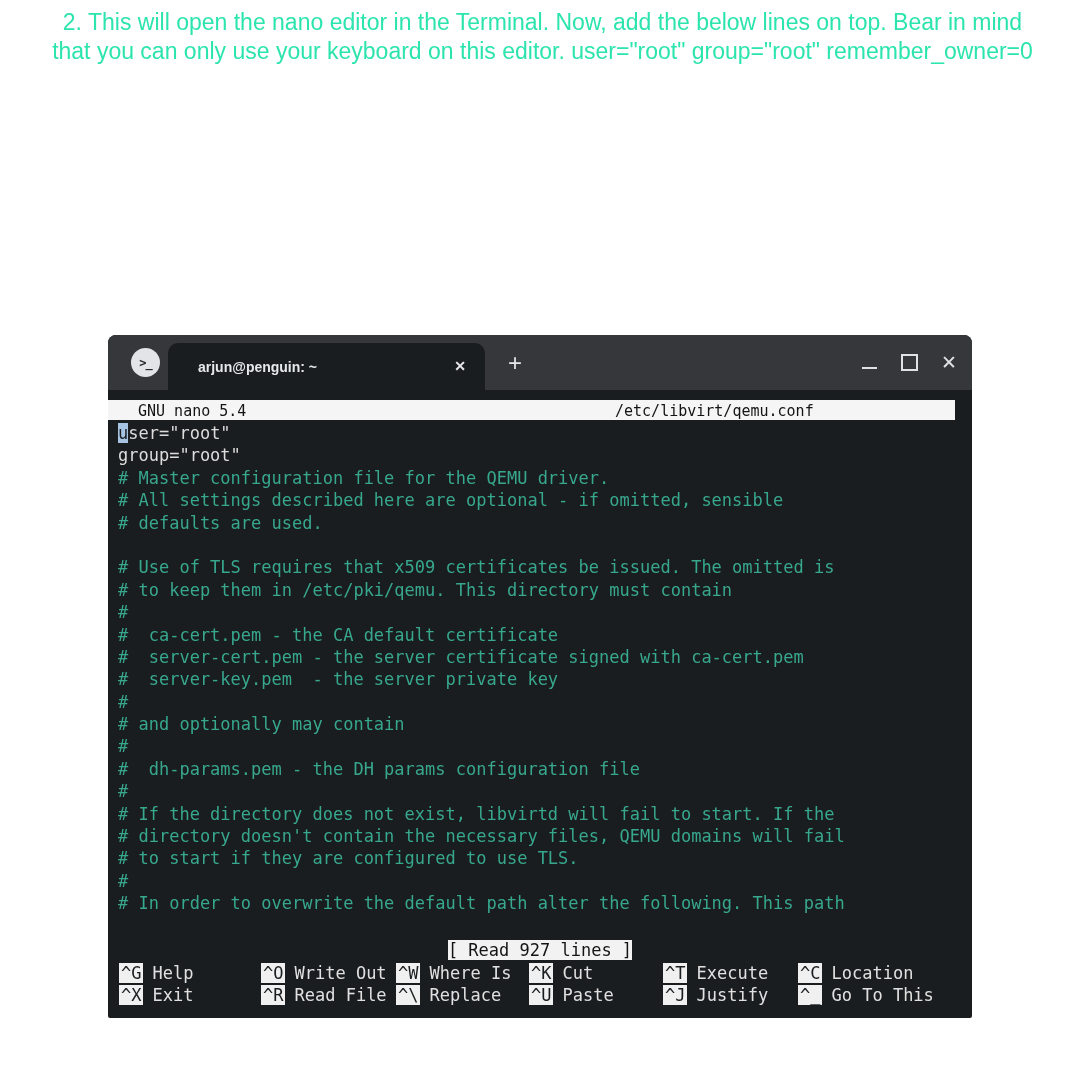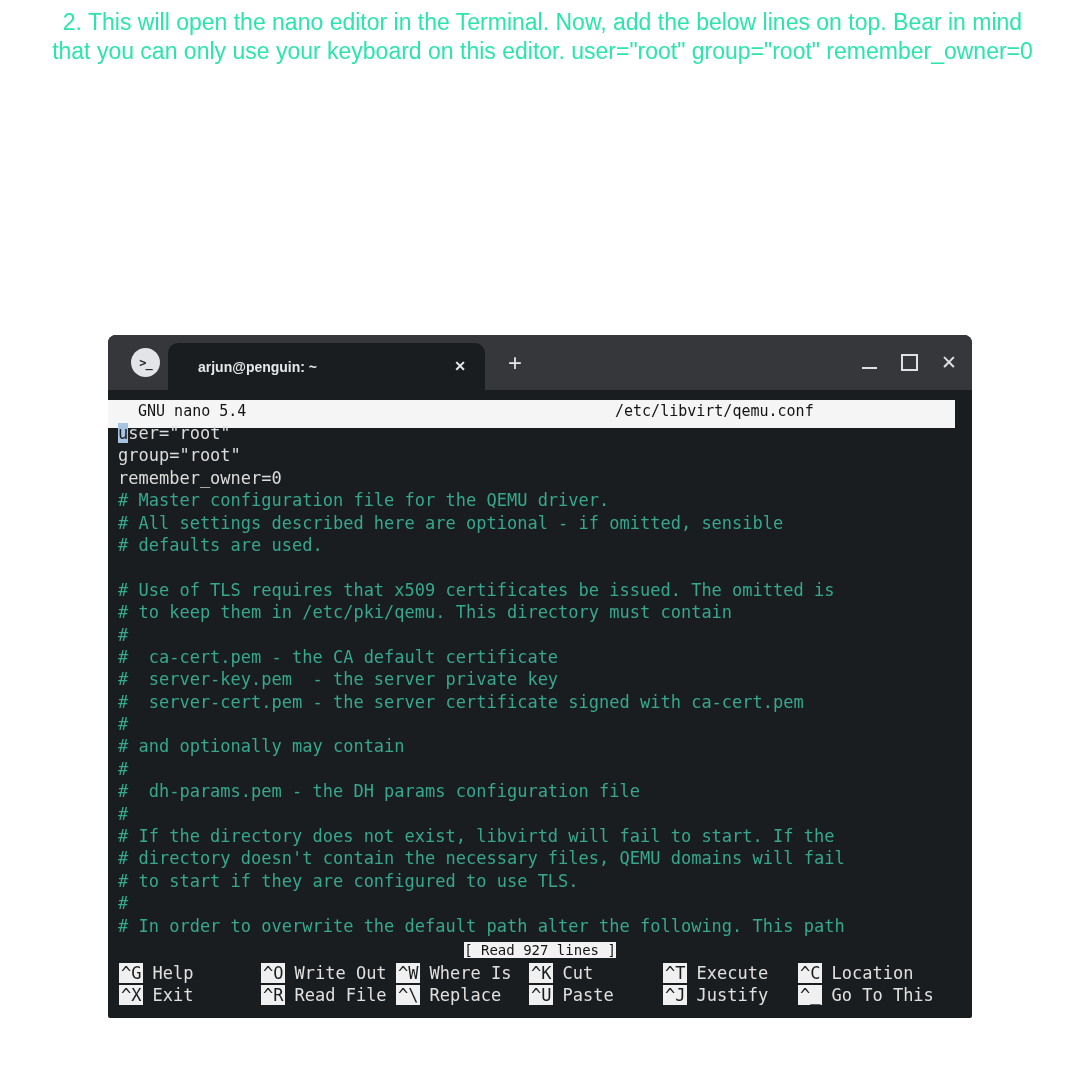--- a/index.html
+++ b/index.html
@@ -54,37 +54,37 @@
   .win-btn.close{right:6px;}
   .glyph-min{width:15px;height:2px;background:#dfe1e4;margin-top:10px;}
   .glyph-max{width:13px;height:13px;border:2px solid #dfe1e4;}
   .glyph-x{font-size:19px;line-height:19px;}
   
   .term-body{
     position:absolute;left:0;top:55px;width:100%;height:628px;
     font-family:"DejaVu Sans Mono", monospace;font-size:17px;color:#dcdcdc;
   }
   .nano-header{
-    position:absolute;left:0;top:10px;width:847px;height:28px;background:#f5f5f5;
+    position:absolute;left:0;top:10px;width:847px;height:20px;background:#f5f5f5;
     color:#141414;font-size:15px;line-height:22px;white-space:pre;
   }
   .nano-version{position:absolute;left:30px;top:0;}
   .nano-filepath{position:absolute;left:507px;top:0;}
   .editor{
     position:absolute;left:0;top:32px;width:100%;
   }
   .eline{height:22.4px;line-height:22.4px;padding-left:10px;white-space:pre;}
   .eline.comment{color:#37a78e;}
   .eline.plain{color:#dcdcdc;}
   .cursor{background:#a6c3e2;color:#1a1d1f;}
   .status-line{
     position:absolute;left:0;top:549px;width:100%;text-align:center;height:22px;
   }
   .status-line span{
-    background:#f2f2f2;color:#141414;font-size:14px;line-height:22px;padding:0 0;white-space:pre;
+    background:#f2f2f2;color:#141414;font-size:17px;line-height:22px;padding:0 0;white-space:pre;
   }
   .shortcuts{position:absolute;left:8px;top:572px;width:100%;}
   .sc-row{position:relative;height:22.4px;}
   .sc-item{position:absolute;top:0;height:22.4px;line-height:22.4px;white-space:pre;}
   .sc-key{background:#f0f0f0;color:#1a1d1f;padding:0 2px;}
   .sc-label{color:#e0e0e0;margin-left:9px;}
   .c0{left:3px;}.c1{left:145px;}.c2{left:280px;}.c3{left:413px;}.c4{left:547px;}.c5{left:682px;}
 </style>
 </head>
 <body>
@@ -122,31 +122,30 @@
 
   <div class="term-body">
     <div class="nano-header">
       <span class="nano-version">GNU nano 5.4</span>
       <span class="nano-filepath">/etc/libvirt/qemu.conf</span>
     </div>
 
     <div class="editor" id="editor">
         <div class="eline plain"><span class="cursor">u</span>ser="root"</div>
         <div class="eline plain">group="root"</div>
-        <div class="eline plain">remember_owner=0</div>
         <div class="eline comment"># Master configuration file for the QEMU driver.</div>
         <div class="eline comment"># All settings described here are optional - if omitted, sensible</div>
         <div class="eline comment"># defaults are used.</div>
         <div class="eline blank">&nbsp;</div>
         <div class="eline comment"># Use of TLS requires that x509 certificates be issued. The omitted is</div>
         <div class="eline comment"># to keep them in /etc/pki/qemu. This directory must contain</div>
         <div class="eline comment">#</div>
         <div class="eline comment">#  ca-cert.pem - the CA default certificate</div>
+        <div class="eline comment">#  server-cert.pem - the server certificate signed with ca-cert.pem</div>
         <div class="eline comment">#  server-key.pem  - the server private key</div>
-        <div class="eline comment">#  server-cert.pem - the server certificate signed with ca-cert.pem</div>
         <div class="eline comment">#</div>
         <div class="eline comment"># and optionally may contain</div>
         <div class="eline comment">#</div>
         <div class="eline comment">#  dh-params.pem - the DH params configuration file</div>
         <div class="eline comment">#</div>
         <div class="eline comment"># If the directory does not exist, libvirtd will fail to start. If the</div>
         <div class="eline comment"># directory doesn't contain the necessary files, QEMU domains will fail</div>
         <div class="eline comment"># to start if they are configured to use TLS.</div>
         <div class="eline comment">#</div>
         <div class="eline comment"># In order to overwrite the default path alter the following. This path</div>

